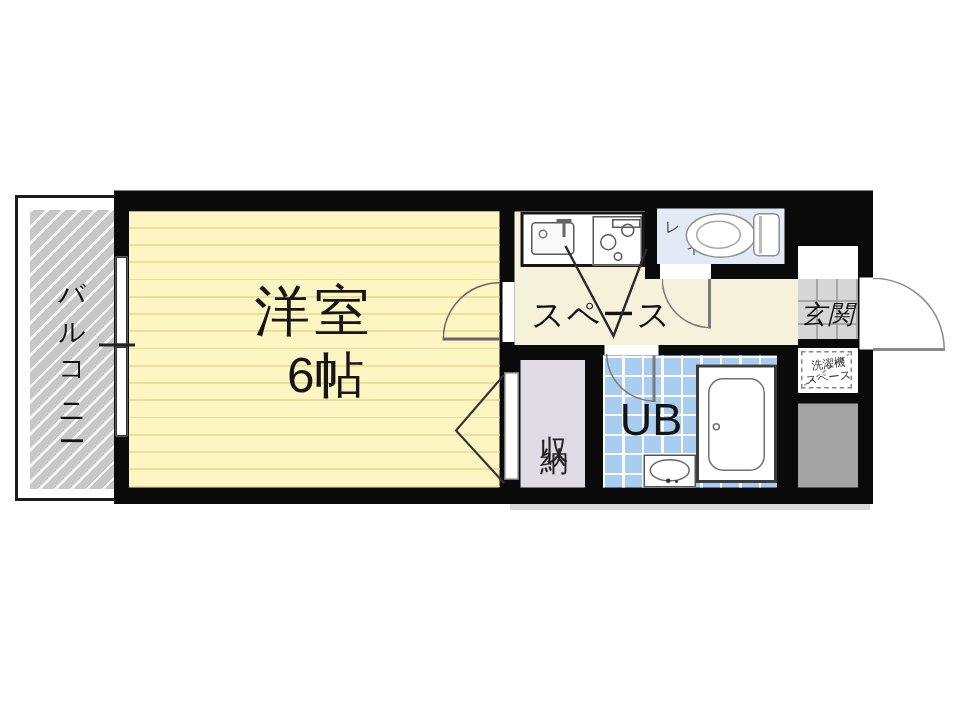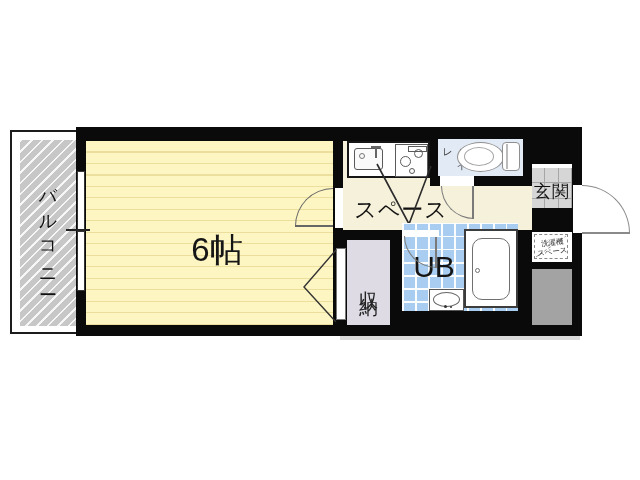--- a/index.html
+++ b/index.html
@@ -66,20 +66,21 @@
 <div class="plan">
 
   <div class="abs balcony-frame" style="left:10px;top:130px;width:78px;height:204px;"></div>
   <div class="abs balcony-hatch center" style="left:20px;top:140px;width:56px;height:186px;">
     <span class="vtext balcony-label">バルコニー</span>
   </div>
 
   <div class="abs base" style="left:76px;top:127px;width:506px;height:209px;"></div>
 
   <div class="abs room-floor" style="left:86px;top:141px;width:247px;height:184px;"></div>
+  <div class="abs room-label" style="left:86px;top:183px;width:247px;">洋室</div>
   <div class="abs room-size" style="left:86px;top:228px;width:262px;">6帖</div>
 
   <div class="abs cream" style="left:343px;top:141px;width:87px;height:89px;"></div>
   <div class="abs cream" style="left:430px;top:186px;width:102px;height:44px;"></div>
   <div class="abs kitchen-label" style="left:345px;top:195px;width:112px;">スペース</div>
 
   <div class="abs" style="left:347px;top:141px;width:83px;height:37px;background:#fff;border:2px solid #161616;">
     <div class="abs" style="left:5px;top:5px;width:29px;height:22px;border:1.5px solid #5a5a5a;border-radius:3px;background:#fafafa;"></div>
     <div class="abs" style="left:10px;top:10px;width:6px;height:6px;border:1.2px solid #777;border-radius:50%;"></div>
     <div class="abs" style="left:26px;top:3px;width:2px;height:12px;background:#666;"></div>
@@ -102,21 +103,21 @@
     <div class="abs" style="left:26px;top:8px;width:30px;height:19px;border:1px solid #a5a5a5;border-radius:50%;"></div>
     <div class="abs" style="left:64px;top:3px;width:18px;height:29px;background:#fff;border:1.5px solid #8f8f8f;border-radius:4px;"></div>
     <div class="abs" style="left:68px;top:5px;width:2px;height:25px;background:#bbb;"></div>
   </div>
 
   <div class="abs white" style="left:440px;top:176px;width:34px;height:10px;"></div>
   <div class="abs arc-bl" style="left:441px;top:186px;width:33px;height:33px;"></div>
   <div class="abs" style="left:472px;top:186px;width:2px;height:33px;background:#7a7a7a;"></div>
 
   <div class="abs white" style="left:532px;top:164px;width:40px;height:22px;"></div>
-  <div class="abs genkan" style="left:532px;top:168px;width:40px;height:40px;">
+  <div class="abs genkan" style="left:532px;top:186px;width:40px;height:40px;font-style:italic;">
     <div class="abs genkan-label" style="left:0;top:12px;width:100%;">玄関</div>
   </div>
 
   <div class="abs white" style="left:532px;top:232px;width:40px;height:30px;">
     <div class="abs washer-box" style="left:2px;top:2px;width:34px;height:25px;"></div>
     <svg class="abs" style="left:2px;top:2px;" width="34" height="25" viewBox="0 0 34 25">
       <line x1="2" y1="23" x2="32" y2="2" stroke="#999" stroke-width="1" stroke-dasharray="3,2"></line>
     </svg>
     <div class="abs center" style="left:0;top:0;width:100%;height:100%;flex-direction:column;">
       <div class="washer-text">洗濯機</div>
@@ -127,21 +128,21 @@
   <div class="abs shaft" style="left:532px;top:269px;width:40px;height:56px;"></div>
 
   <div class="abs storage center" style="left:347px;top:240px;width:43px;height:85px;">
     <span class="vtext storage-label">収納</span>
   </div>
   <div class="abs" style="left:336px;top:248px;width:10px;height:72px;background:#fff;border:1px solid #777;"></div>
   <svg class="abs" style="left:302px;top:248px;" width="36" height="76" viewBox="0 0 36 76">
     <path d="M34 2 L2 39 L34 74" fill="none" stroke="#333" stroke-width="1.4"></path>
   </svg>
 
-  <div class="abs ub" style="left:402px;top:223px;width:116px;height:88px;">
+  <div class="abs ub" style="left:402px;top:237px;width:116px;height:88px;">
     <div class="abs ub-label" style="left:4px;top:27px;width:56px;">UB</div>
     <div class="abs" style="left:62px;top:6px;width:54px;height:79px;background:#fff;border:2px solid #3c3c3c;">
       <div class="abs" style="left:6px;top:7px;width:38px;height:62px;border:1.5px solid #707070;border-radius:10px;"></div>
       <div class="abs" style="left:9px;top:37px;width:5px;height:5px;border:1.2px solid #707070;border-radius:50%;"></div>
     </div>
     <div class="abs" style="left:27px;top:66px;width:35px;height:22px;background:#fff;border:1.5px solid #555;">
       <div class="abs" style="left:3px;top:2px;width:27px;height:15px;border:1.2px solid #666;border-radius:50%;"></div>
       <div class="abs" style="left:14px;top:15px;width:3px;height:3px;background:#333;border-radius:50%;"></div>
       <div class="abs" style="left:20px;top:16px;width:2px;height:2px;background:#333;border-radius:50%;"></div>
     </div>

